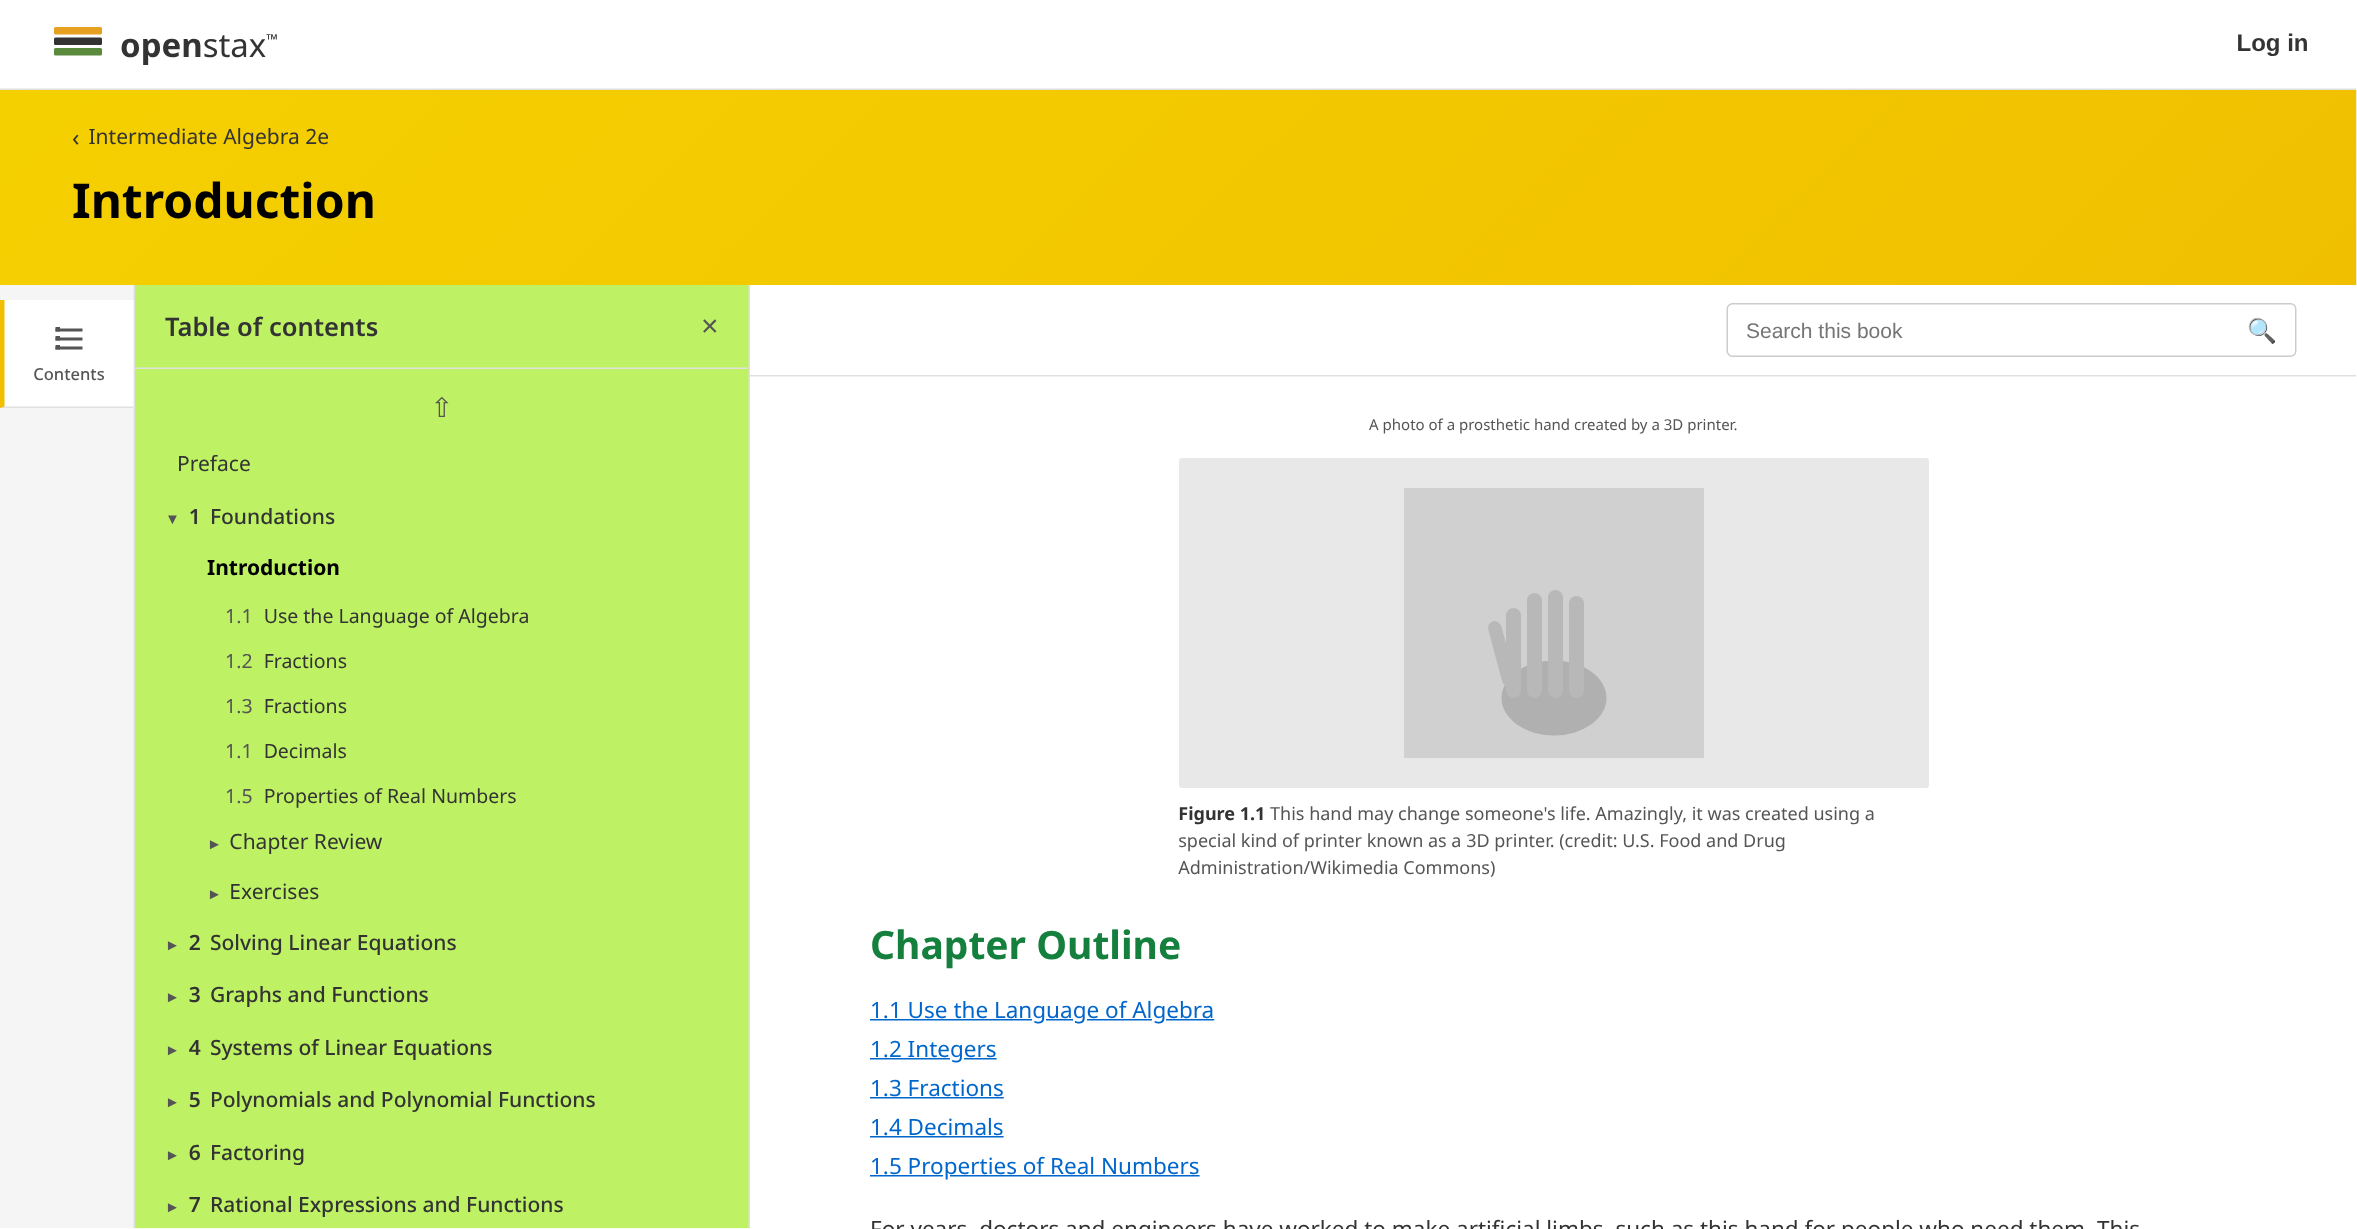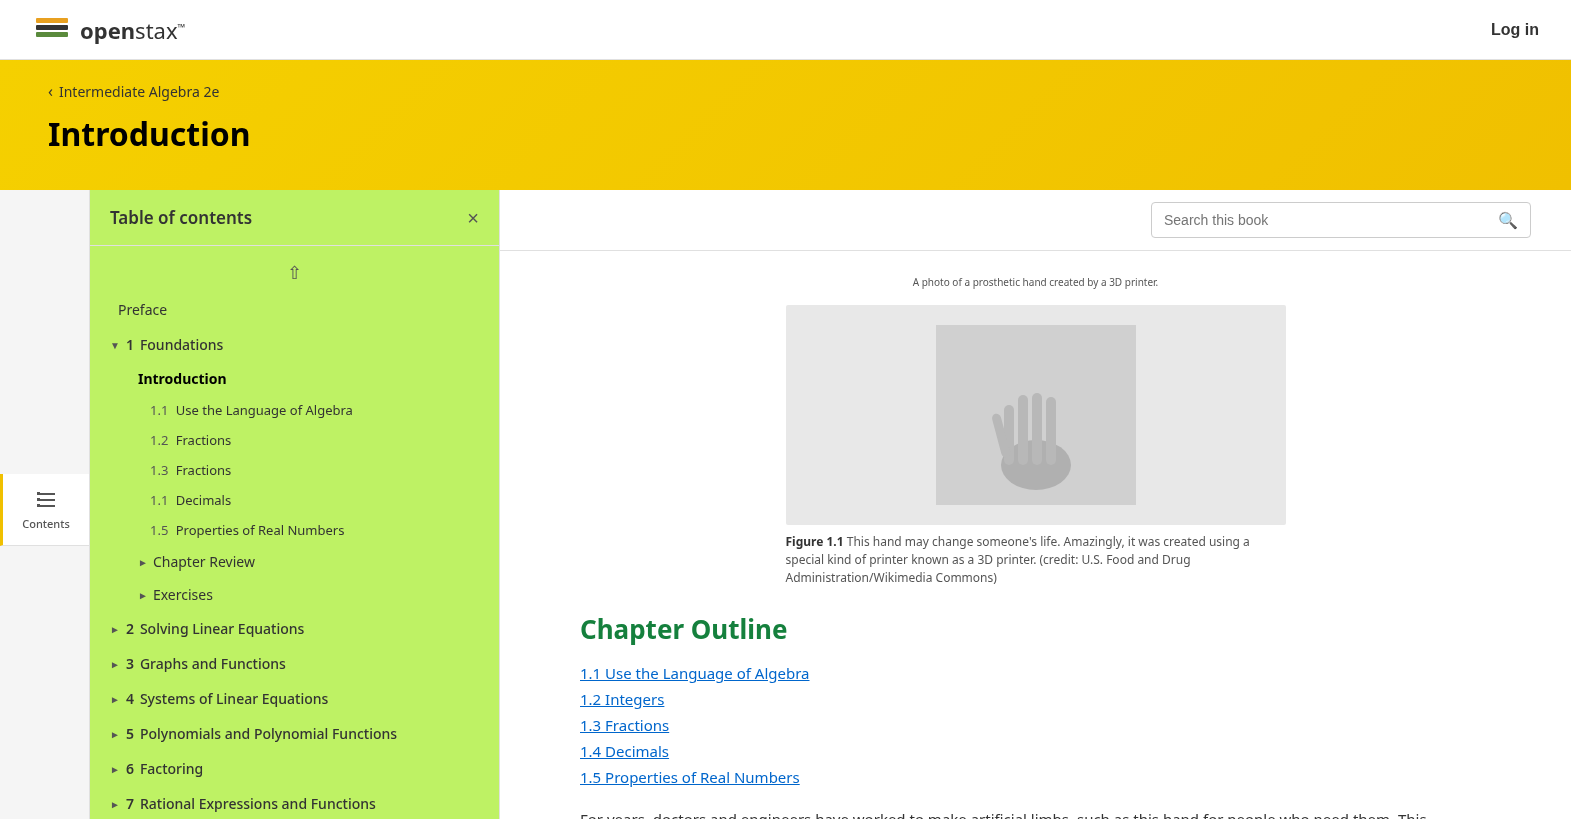--- a/index.html
+++ b/index.html
@@ -69,20 +69,21 @@
       height: calc(819px - 60px - 130px);
       overflow: hidden;
     }
 
     
     .sidebar-icons {
       width: 90px;
       background: #f5f5f5;
       border-right: 1px solid #e0e0e0;
       display: flex;
+      flex-direction: column;
       align-items: center;
       padding-top: 10px;
       gap: 0;
     }
     .sidebar-icon-item {
       display: flex;
       flex-direction: column;
       align-items: center;
       padding: 14px 8px;
       cursor: pointer;

